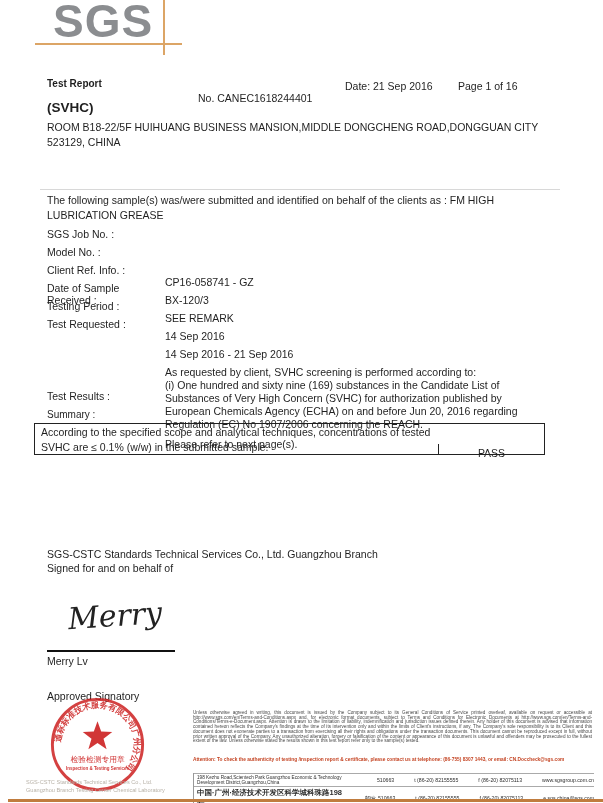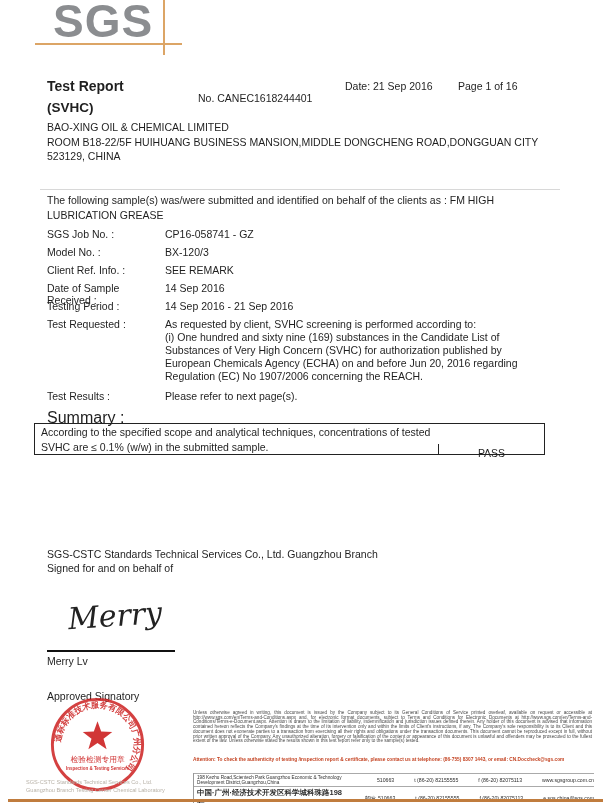--- a/index.html
+++ b/index.html
@@ -8,40 +8,40 @@
     font-family:"Liberation Sans","DejaVu Sans",sans-serif;color:#1f1f1f;
   }
   .abs{position:absolute;}
 
   
   .logo-text{left:53px;top:-6px;font-size:46px;font-weight:bold;color:#8b8d90;letter-spacing:1px;}
   .logo-hline{left:35px;top:43px;width:147px;height:2px;background:#dca566;}
   .logo-vline{left:163px;top:0px;width:2px;height:55px;background:#dca566;}
 
   
-  .title{left:47px;top:78px;font-size:14px;font-weight:bold;}
+  .title{left:47px;top:78px;font-size:10px;font-weight:bold;}
   .subtitle{left:47px;top:100px;font-size:13.5px;font-weight:bold;text-align:center;}
   .report-no{left:198px;top:92px;font-size:10.5px;}
   .report-date{left:345px;top:80px;font-size:10.5px;}
   .report-page{left:458px;top:80px;font-size:10.5px;}
 
   
   .client{left:47px;top:120px;font-size:10.5px;line-height:14.5px;width:540px;}
 
   .faint-rule{left:40px;top:189px;width:520px;height:1px;background:#d8d8d8;}
 
   .sample{left:47px;top:193px;width:518px;font-size:10.5px;line-height:14.5px;}
 
   
   .frow{left:47px;font-size:10.5px;width:540px;}
   .frow .lbl{display:inline-block;width:118px;vertical-align:top;}
-  .frow .val{display:inline-block;vertical-align:top;white-space:pre-line;line-height:13px;width:410px;}
+  .frow .val{display:inline-block;vertical-align:top;white-space:pre-line;line-height:13px;width:410px;margin-top:48px;}
 
   
-  .summary-label{left:47px;top:409px;font-size:16px;}
+  .summary-label{left:47px;top:409px;font-size:10px;}
   .summary-table{
     left:34px;top:423px;width:511px;height:32px;border:1.5px solid #222;
     display:flex;box-sizing:border-box;
   }
   .summary-cell{width:403px;padding:1px 6px;font-size:10.5px;line-height:14.5px;box-sizing:border-box;}
   .summary-result{flex:1;border-left:1.5px solid #222;display:flex;align-items:flex-start;
     justify-content:center;font-size:10.5px;padding-top:3px;margin-top:20px;}
 
   
   .signedfor{left:47px;top:547px;font-size:10.5px;line-height:14px;width:540px;}
@@ -75,21 +75,20 @@
   <div class="abs logo-hline"></div>
   <div class="abs logo-vline"></div>
 
   <div class="abs title">Test Report</div>
   <div class="abs subtitle">(SVHC)</div>
   <div class="abs report-no">No. CANEC1618244401</div>
   <div class="abs report-date">Date: 21 Sep 2016</div>
   <div class="abs report-page">Page 1 of 16</div>
 
   <div class="abs client">
-    <div>BAO-XING OIL &amp; CHEMICAL LIMITED</div>
     <div>ROOM B18-22/5F HUIHUANG BUSINESS MANSION,MIDDLE DONGCHENG ROAD,DONGGUAN CITY</div>
     <div>523129, CHINA</div>
   </div>
 
   <div class="abs faint-rule"></div>
 
   <div class="abs sample">The following sample(s) was/were submitted and identified on behalf of the clients as : FM HIGH LUBRICATION GREASE</div>
 
   <div class="abs frow" style="top:228px">
     <span class="lbl">SGS Job No. :</span><span class="val">CP16-058741 - GZ</span>

